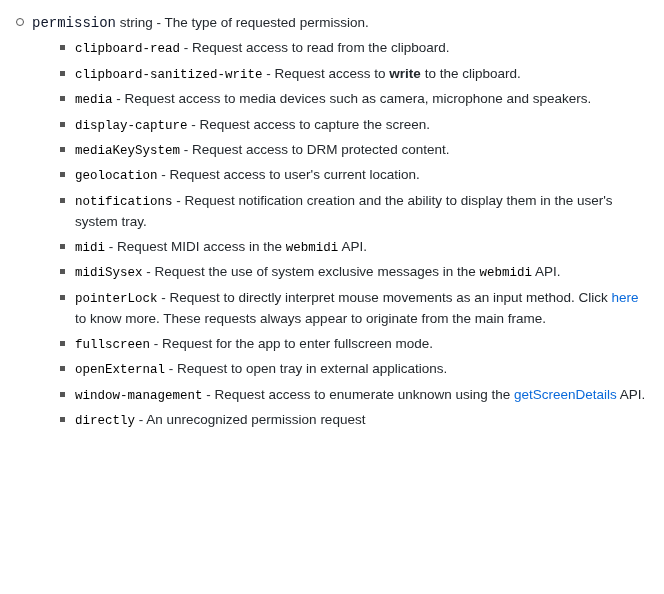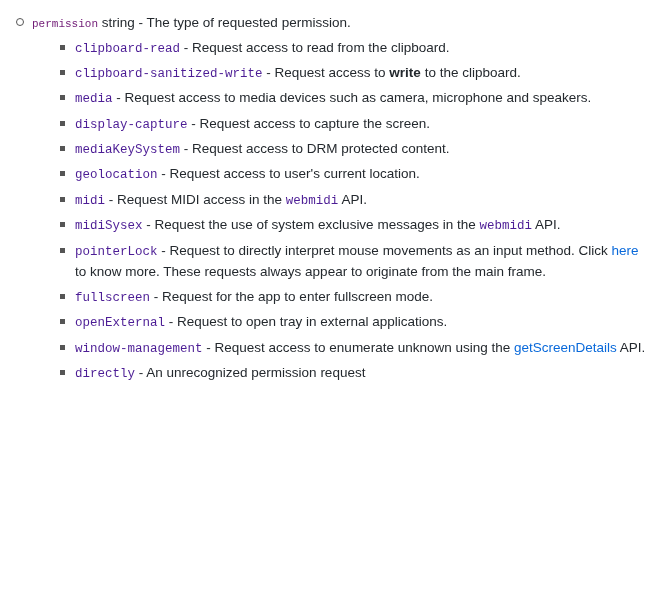--- a/index.html
+++ b/index.html
@@ -34,22 +34,22 @@
       margin-right: 8px;
       flex-shrink: 0;
     }
 
     .top-item-content {
       flex: 1;
     }
 
     code.param {
       font-family: 'SFMono-Regular', Consolas, 'Liberation Mono', Menlo, monospace;
-      font-size: 11px;
-      color: #701a75;
+      font-size: 14px;
+      color: #0f172a;
       background: none;
     }
 
     ul.items-list {
       list-style: none;
       padding-left: 28px;
       margin-top: 4px;
     }
 
     ul.items-list li {
@@ -68,21 +68,21 @@
       flex-shrink: 0;
     }
 
     .item-text {
       flex: 1;
     }
 
     code.inline {
       font-family: 'SFMono-Regular', Consolas, 'Liberation Mono', Menlo, monospace;
       font-size: 12.5px;
-      color: #4c1d95;
+      color: #000000;
     }
 
     a.link {
       color: #0969da;
       text-decoration: none;
     }
   </style>
 </head>
 <body>
 
@@ -135,20 +135,27 @@
       </li>
 
       <li>
         <div class="sq-bullet"></div>
         <span class="item-text">
           <code class="inline">geolocation</code>
           <span> - Request access to user's current location.</span>
         </span>
       </li>
 
+      <li>
+        <div class="sq-bullet"></div>
+        <span class="item-text">
+          <code class="inline">notifications</code>
+          <span> - Request notification creation and the ability to display them in the user's system tray.</span>
+        </span>
+      </li>
 
       <li>
         <div class="sq-bullet"></div>
         <span class="item-text">
           <code class="inline">midi</code>
           <span> - Request MIDI access in the </span><code class="inline">webmidi</code><span> API.</span>
         </span>
       </li>
 
       <li>

